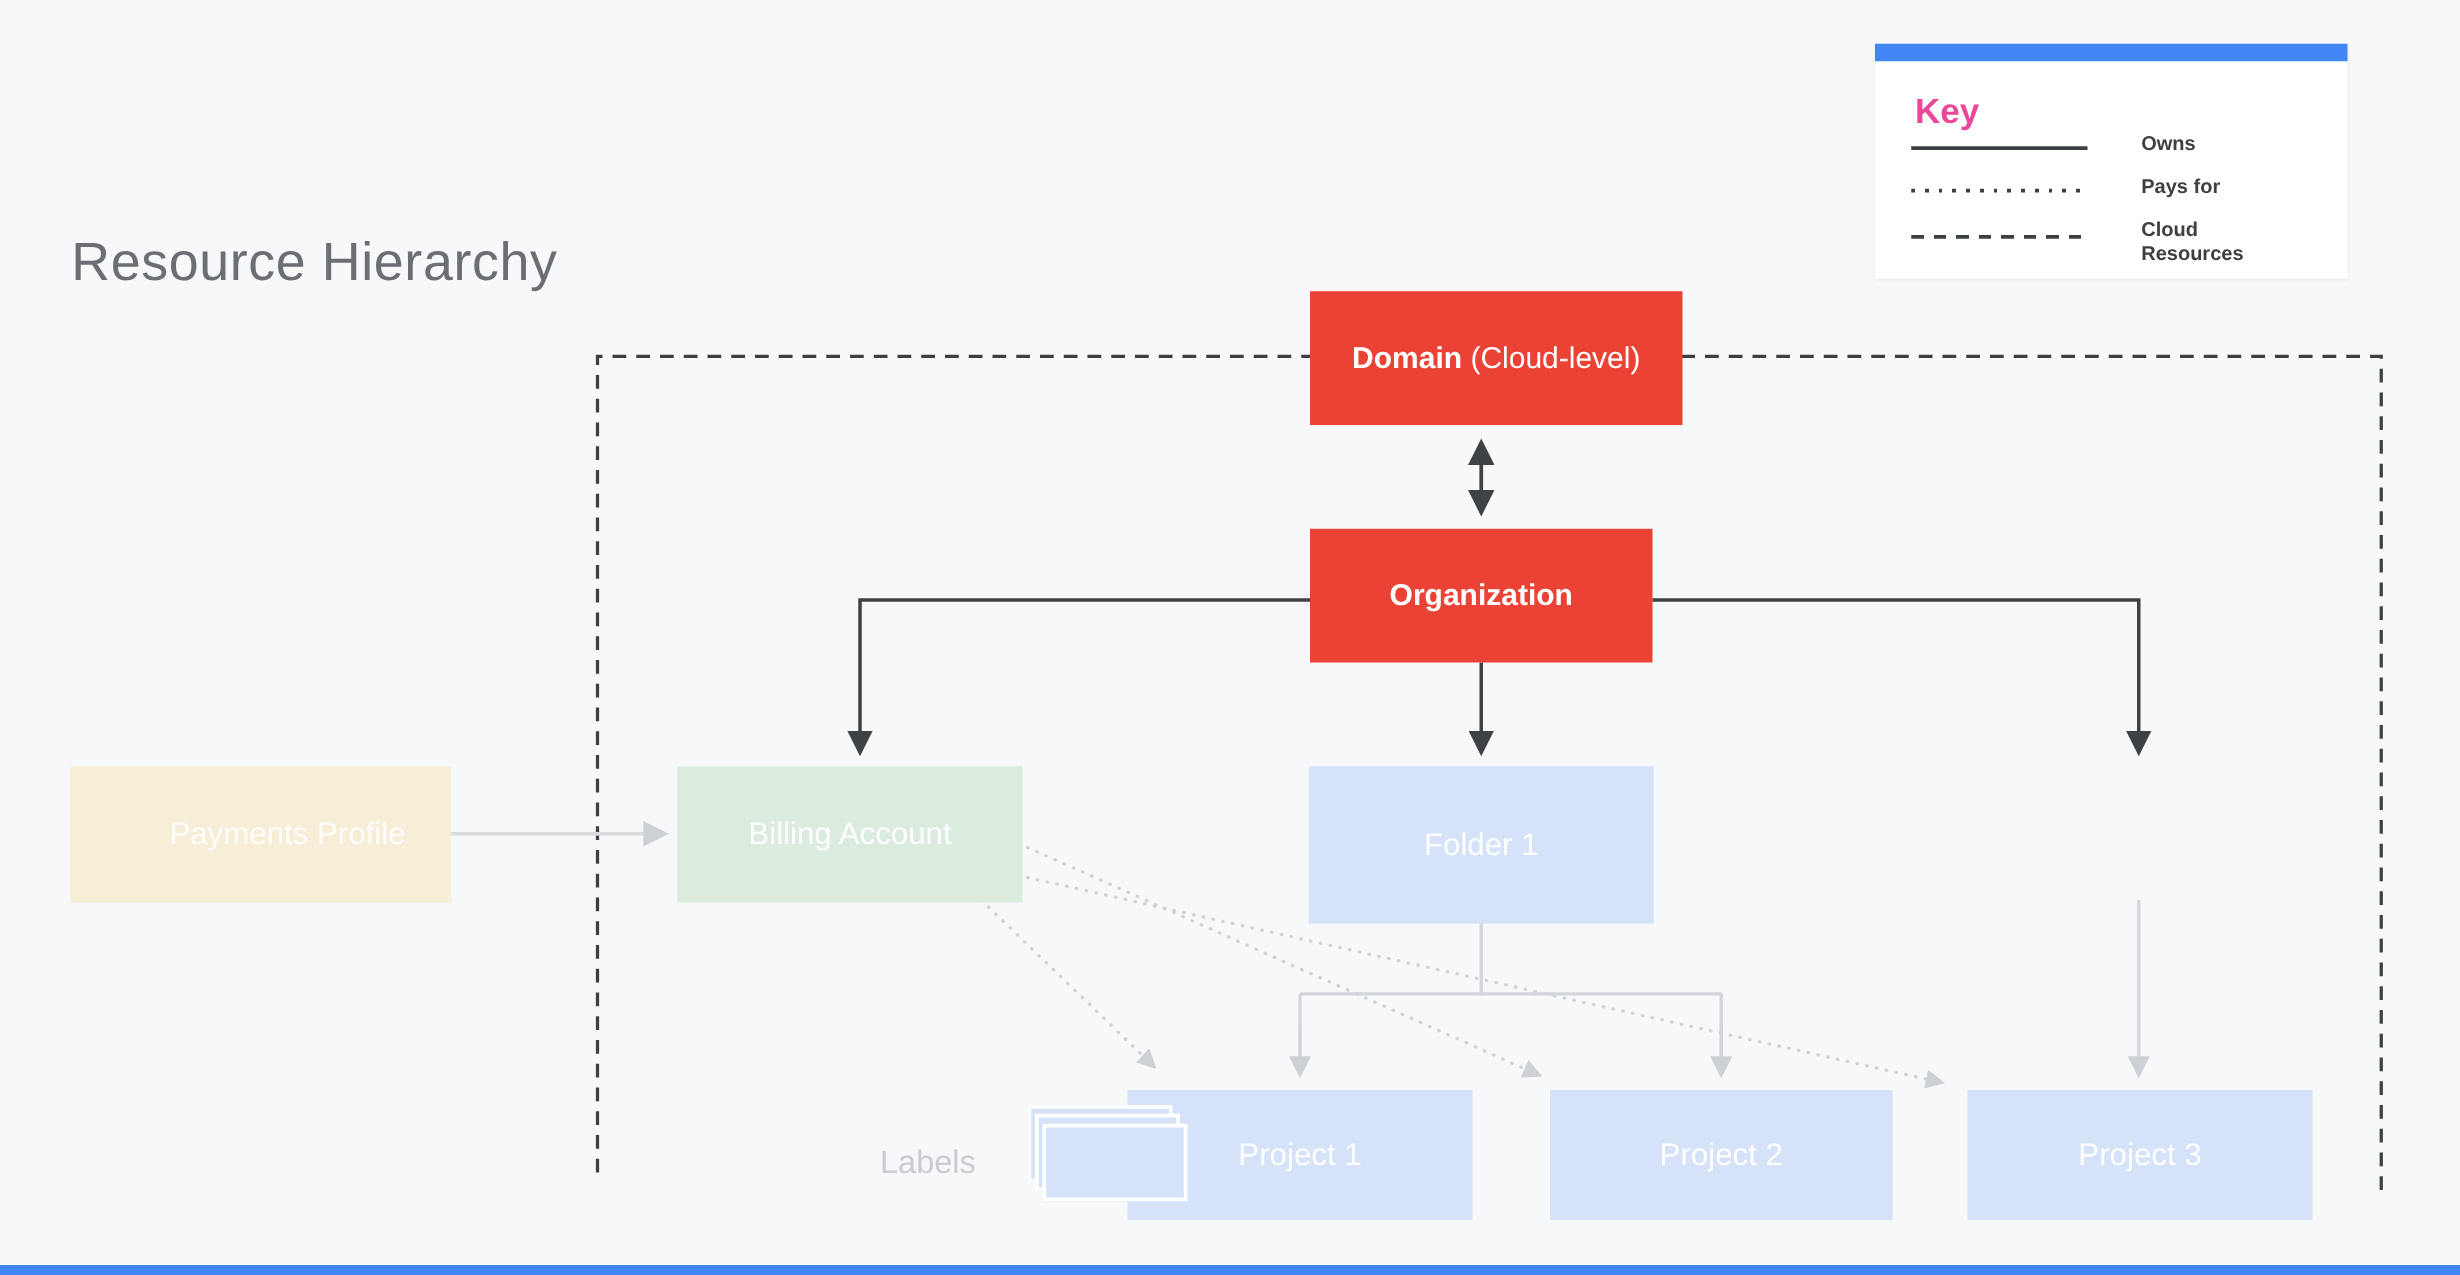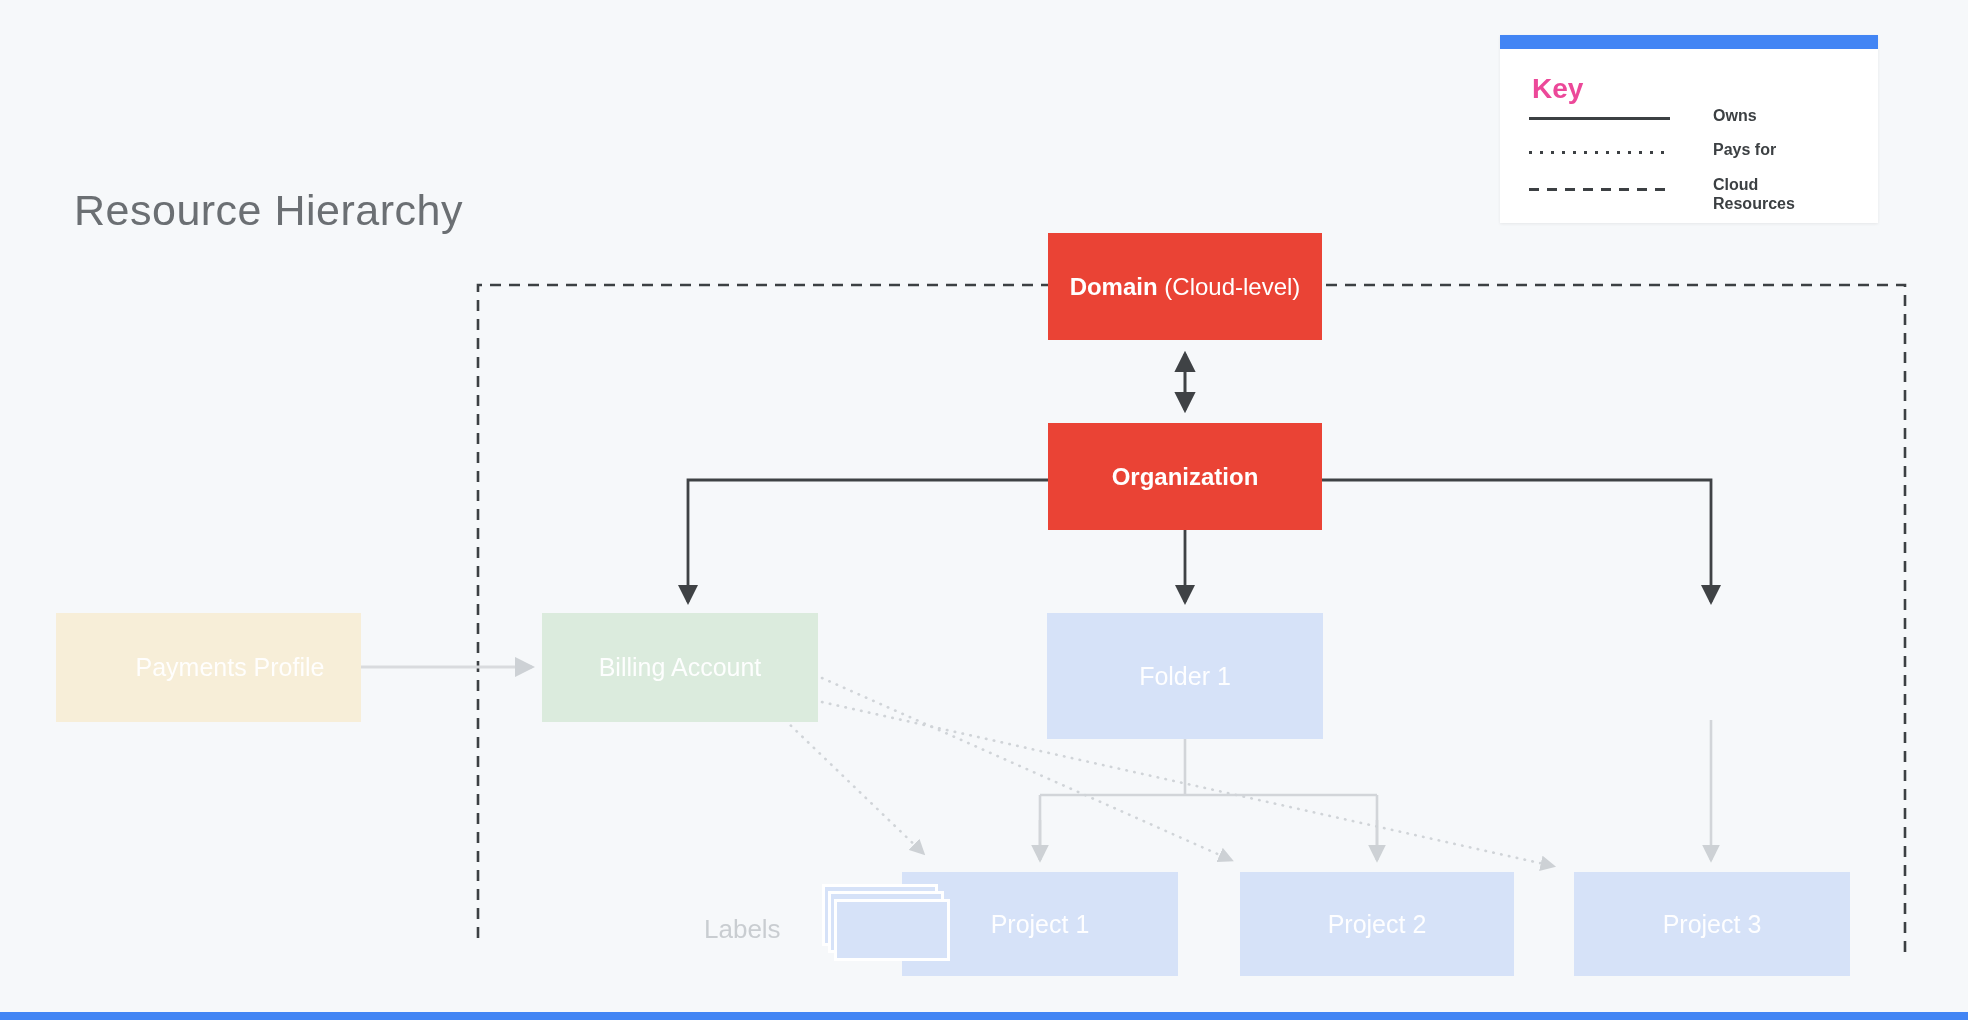--- a/index.html
+++ b/index.html
@@ -3,36 +3,36 @@
 <meta charset="utf-8">
 <style>
   html,body{margin:0;padding:0;background:#e9ebee;}
   #page{
     position:relative;width:1968px;height:1020px;overflow:hidden;
     background:#F6F8FA;
     font-family:"Liberation Sans", sans-serif;
   }
   
   .page-title{
-    position:absolute;left:74px;top:186px;
+    position:absolute;left:57px;top:186px;
     font-size:43px;font-weight:400;color:#6B6F73;letter-spacing:.5px;
   }
   
   #wires{position:absolute;left:0;top:0;width:1968px;height:1020px;}
   
   .node{
     position:absolute;display:flex;align-items:center;justify-content:center;
     text-align:center;font-size:25px;line-height:1.15;
   }
   .node.red{background:#EA4335;color:#FFFFFF;}
   .node.blue{background:#D6E2F8;color:rgba(255,255,255,0.97);}
   .node.green{background:#DBEBDD;color:rgba(255,255,255,0.95);}
   .node.cream{background:#F7EED8;color:rgba(255,255,255,0.93);}
   .bold{font-weight:700;}
-  #n-domain{left:1048px;top:233px;width:274px;height:107px;font-size:24px;}
+  #n-domain{left:1048px;top:233px;width:298px;height:107px;font-size:24px;}
   #n-org{left:1048px;top:423px;width:274px;height:107px;font-weight:700;font-size:24px;}
   #n-payments{left:56px;top:613px;width:262px;height:109px;padding-left:43px;}
   #n-billing{left:542px;top:613px;width:276px;height:109px;}
   #n-folder1{left:1047px;top:613px;width:276px;height:126px;}
   #n-folder2{left:1574px;top:613px;width:275px;height:107px;}
   #n-project1{left:902px;top:872px;width:276px;height:104px;}
   #n-project2{left:1240px;top:872px;width:274px;height:104px;}
   #n-project3{left:1574px;top:872px;width:276px;height:104px;}
   
   .labels-caption{

